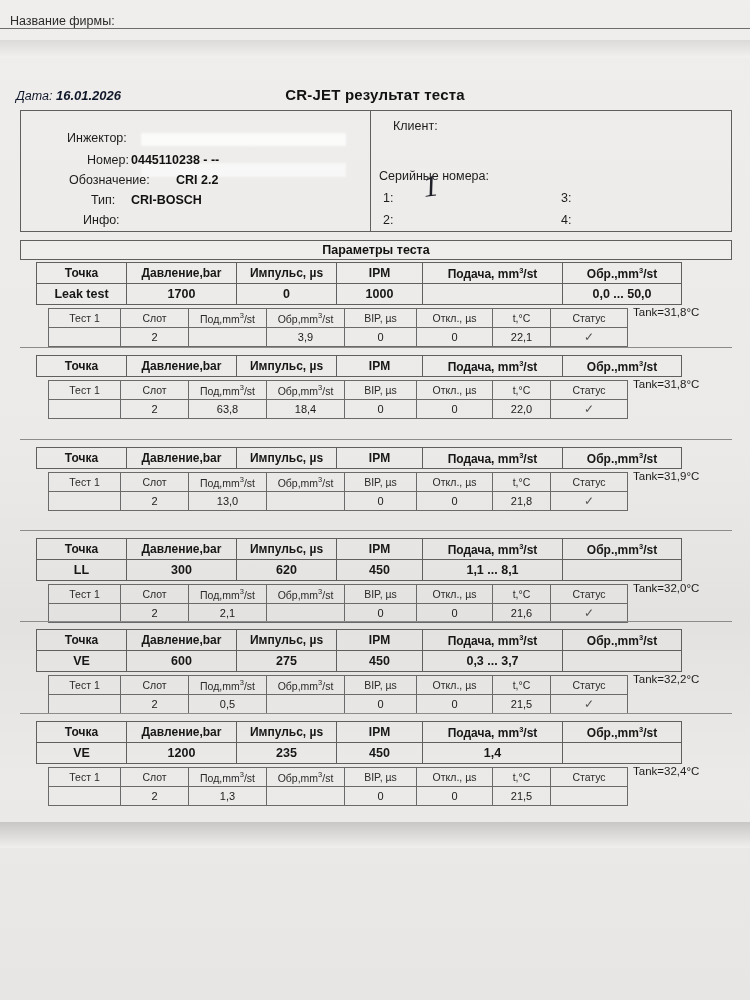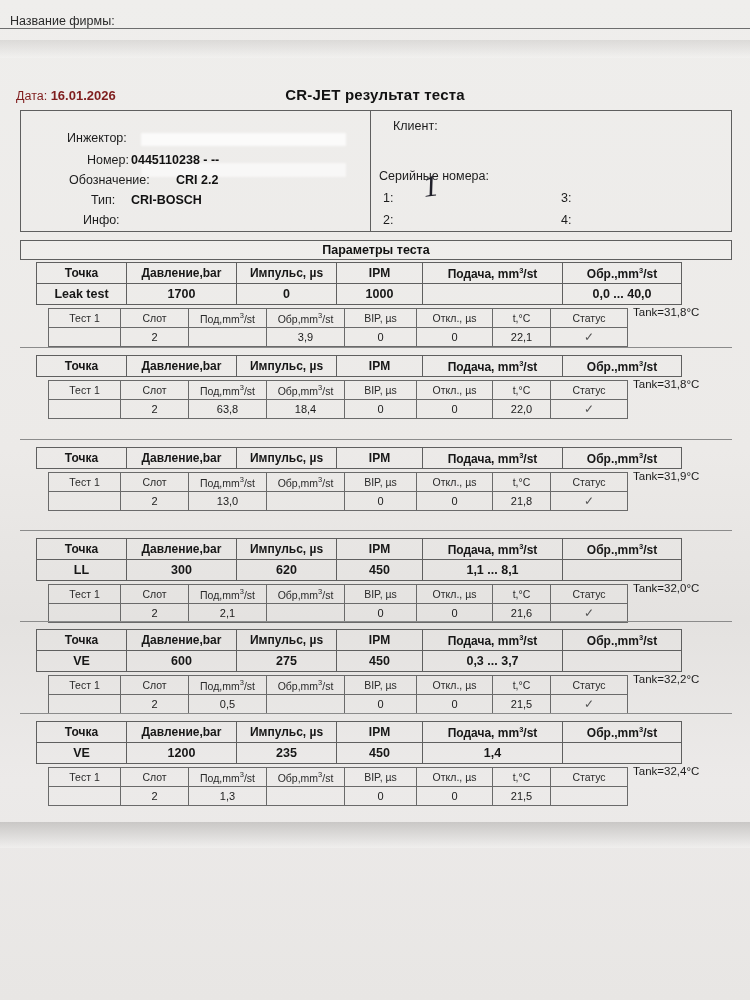--- a/index.html
+++ b/index.html
@@ -48,21 +48,22 @@
   .firma-line {
     position: absolute;
     left: 0; top: 28px;
     width: 750px; height: 1px;
     background: #6d6d6d;
   }
   .date-row {
     position: absolute;
     left: 16px; top: 88px;
     font-size: 12.5px;
-    color: #7f1d1d;
+    color: #0f172a;
+    font-style: italic;
   }
   .date-row b { font-size: 13px; }
   .doc-title {
     position: absolute;
     left: 0; top: 86px;
     width: 750px;
     text-align: center;
     font-size: 15px;
     font-weight: bold;
     color: #121212;
@@ -251,21 +252,21 @@
               <td style="width:86px">IPM</td>
               <td style="width:140px">Подача, mm<sup>3</sup>/st</td>
               <td>Обр.,mm<sup>3</sup>/st</td>
             </tr>
             <tr class="vrow">
               <td>Leak test</td>
               <td>1700</td>
               <td>0</td>
               <td>1000</td>
               <td></td>
-              <td>0,0 ... 40,0</td>
+              <td>0,0 ... 50,0</td>
             </tr>
           </tbody>
         </table>
         <table class="sub">
           <tbody>
             <tr>
               <td style="width:72px">Тест 1</td>
               <td style="width:68px">Слот</td>
               <td style="width:78px">Под,mm<sup>3</sup>/st</td>
               <td style="width:78px">Обр,mm<sup>3</sup>/st</td>

